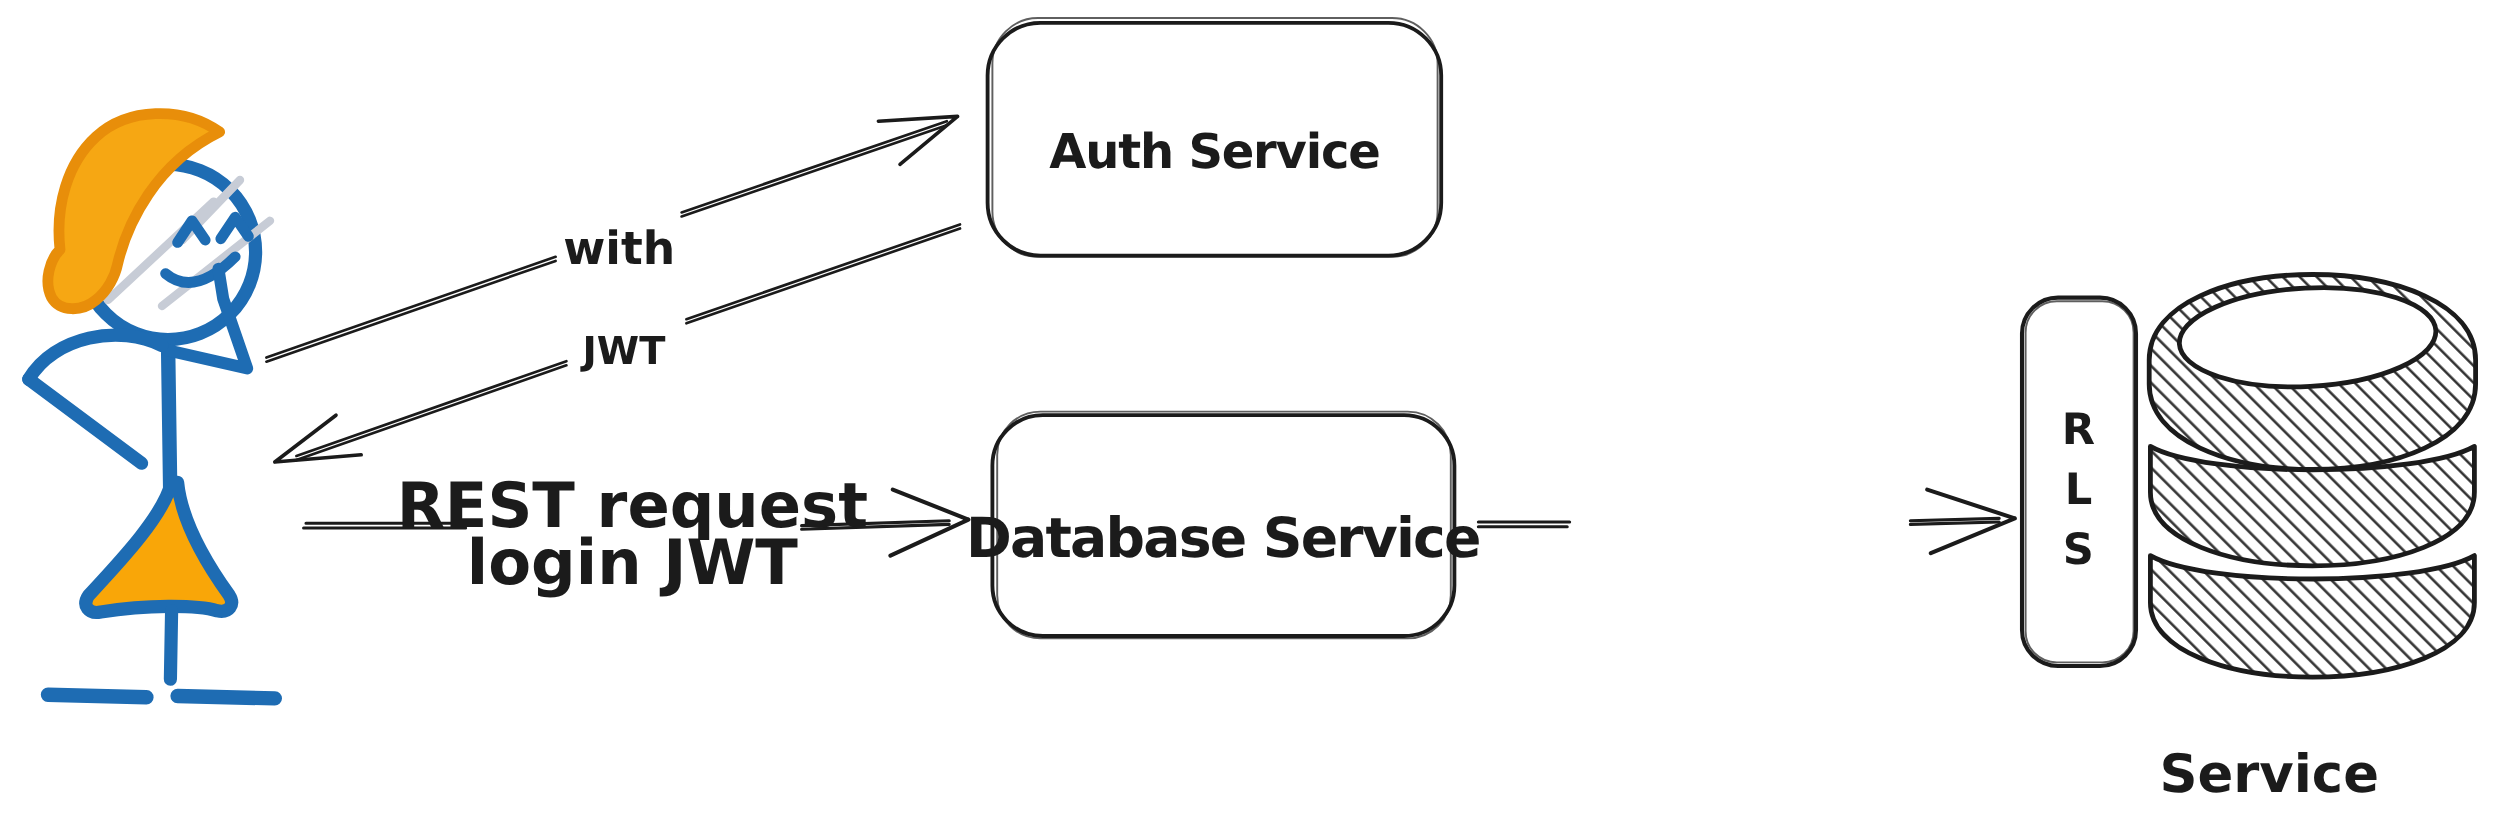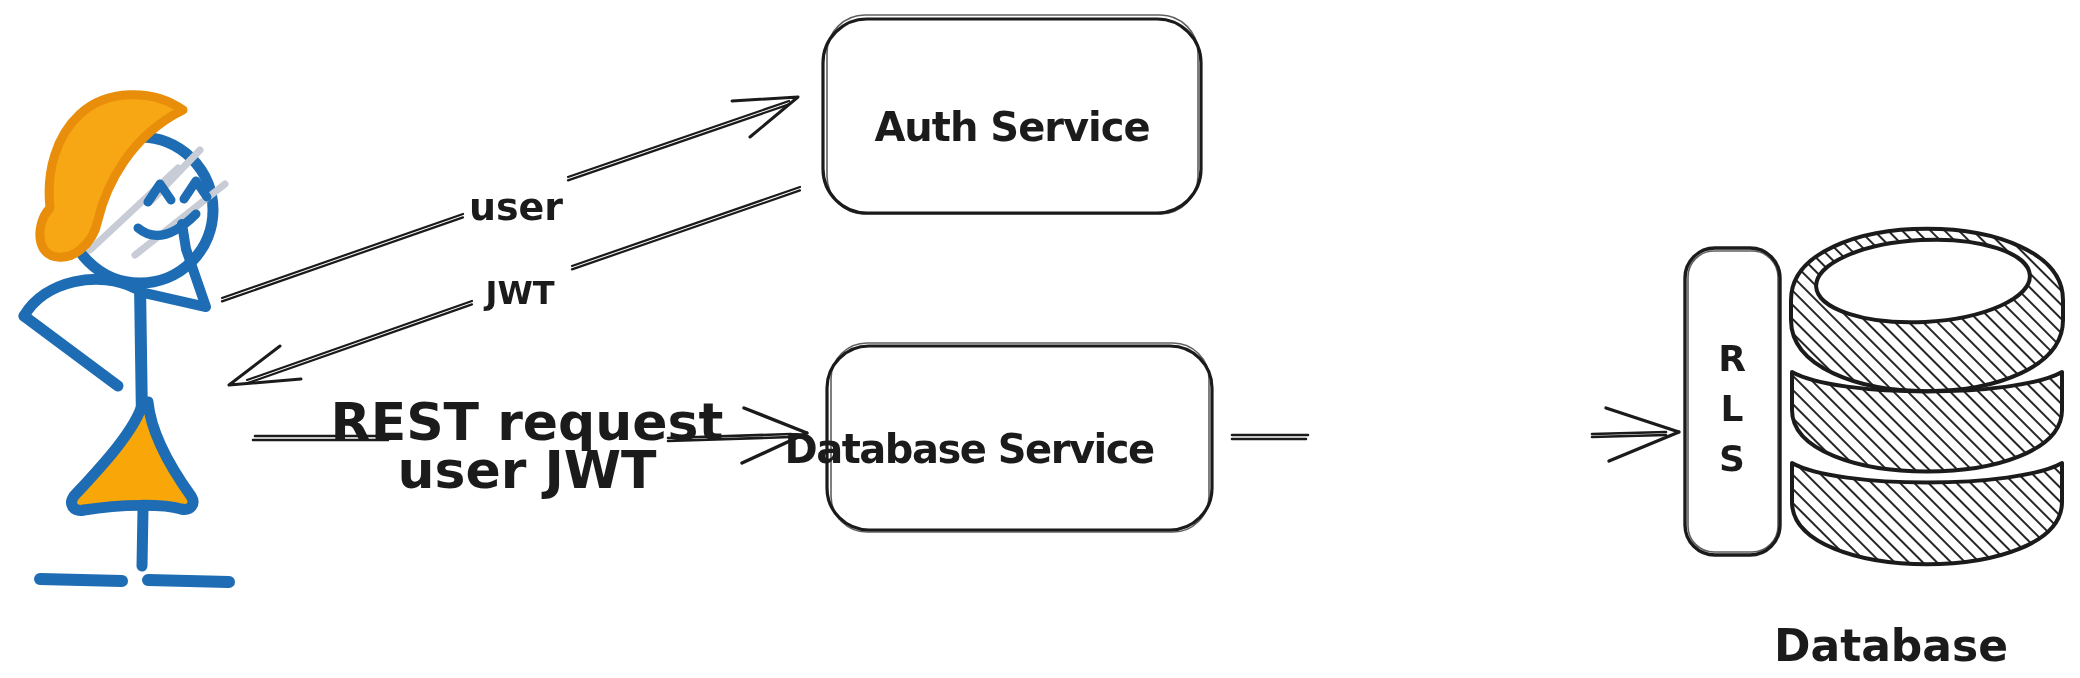--- a/index.html
+++ b/index.html
@@ -19,21 +19,21 @@
     white-space:nowrap;
     text-align:center;
     line-height:1.15;
     margin-top:11px;
   }
   .lbl-login{left:516px;top:197px;font-size:38px;}
   .lbl-jwt{left:520px;top:282px;font-size:32px;}
   .lbl-rest{left:527px;top:435px;font-size:52px;line-height:48px;}
   .lbl-crud{left:1449px;top:433px;font-size:40px;line-height:47px;}
   .lbl-auth{left:1012px;top:116px;font-size:40px;letter-spacing:-1px;}
-  .lbl-db{left:969px;top:438px;font-size:40px;letter-spacing:-1.5px;}
+  .lbl-db{left:1019px;top:438px;font-size:46px;letter-spacing:-1.5px;}
   .lbl-rls{left:1732px;top:398px;font-size:36px;line-height:50px;}
   .lbl-rls span{display:block;}
   .lbl-postgres{left:1891px;top:635px;font-size:44px;}
 </style>
 </head>
 <body>
 
 <div id="canvas">
 
   <svg id="scene" width="2080" height="678" viewBox="0 0 2080 678">
@@ -123,35 +123,35 @@
     </g>
 
     <g stroke="#1b1b1b" stroke-linejoin="round" stroke-linecap="round">
       <path stroke-width="4" fill="url(#hatch)" d="M 1791,300 C 1791,205 2063,205 2063,300 L 2063,320 C 2063,415 1791,415 1791,320 Z"></path>
       <path stroke-width="4" fill="url(#hatch)" d="M 1792,372 C 1838,398 2016,398 2062,372 L 2062,410 C 2062,492 1792,492 1792,410 Z"></path>
       <path stroke-width="4" fill="url(#hatch)" d="M 1792,463 C 1838,489 2016,489 2062,463 L 2062,502 C 2062,585 1792,585 1792,502 Z"></path>
       <ellipse cx="1923" cy="281" rx="107" ry="41" fill="#ffffff" stroke-width="4" transform="rotate(-3 1923 281)"></ellipse>
     </g>
   </svg>
 
-  <div class="lbl lbl-login">user</div>
+  <div class="lbl lbl-login">with</div>
 
   <div class="lbl lbl-jwt">JWT</div>
 
   <div class="lbl lbl-rest">
     <div>REST request</div>
-    <div>user JWT</div>
+    <div>login JWT</div>
   </div>
 
 
   <div class="lbl lbl-auth">Auth Service</div>
 
   <div class="lbl lbl-db">Database Service</div>
 
   <div class="lbl lbl-rls">
     <span>R</span>
     <span>L</span>
     <span>S</span>
   </div>
 
-  <div class="lbl lbl-postgres">Database</div>
+  <div class="lbl lbl-postgres">Service</div>
 
 </div>
 
 </body></html>

